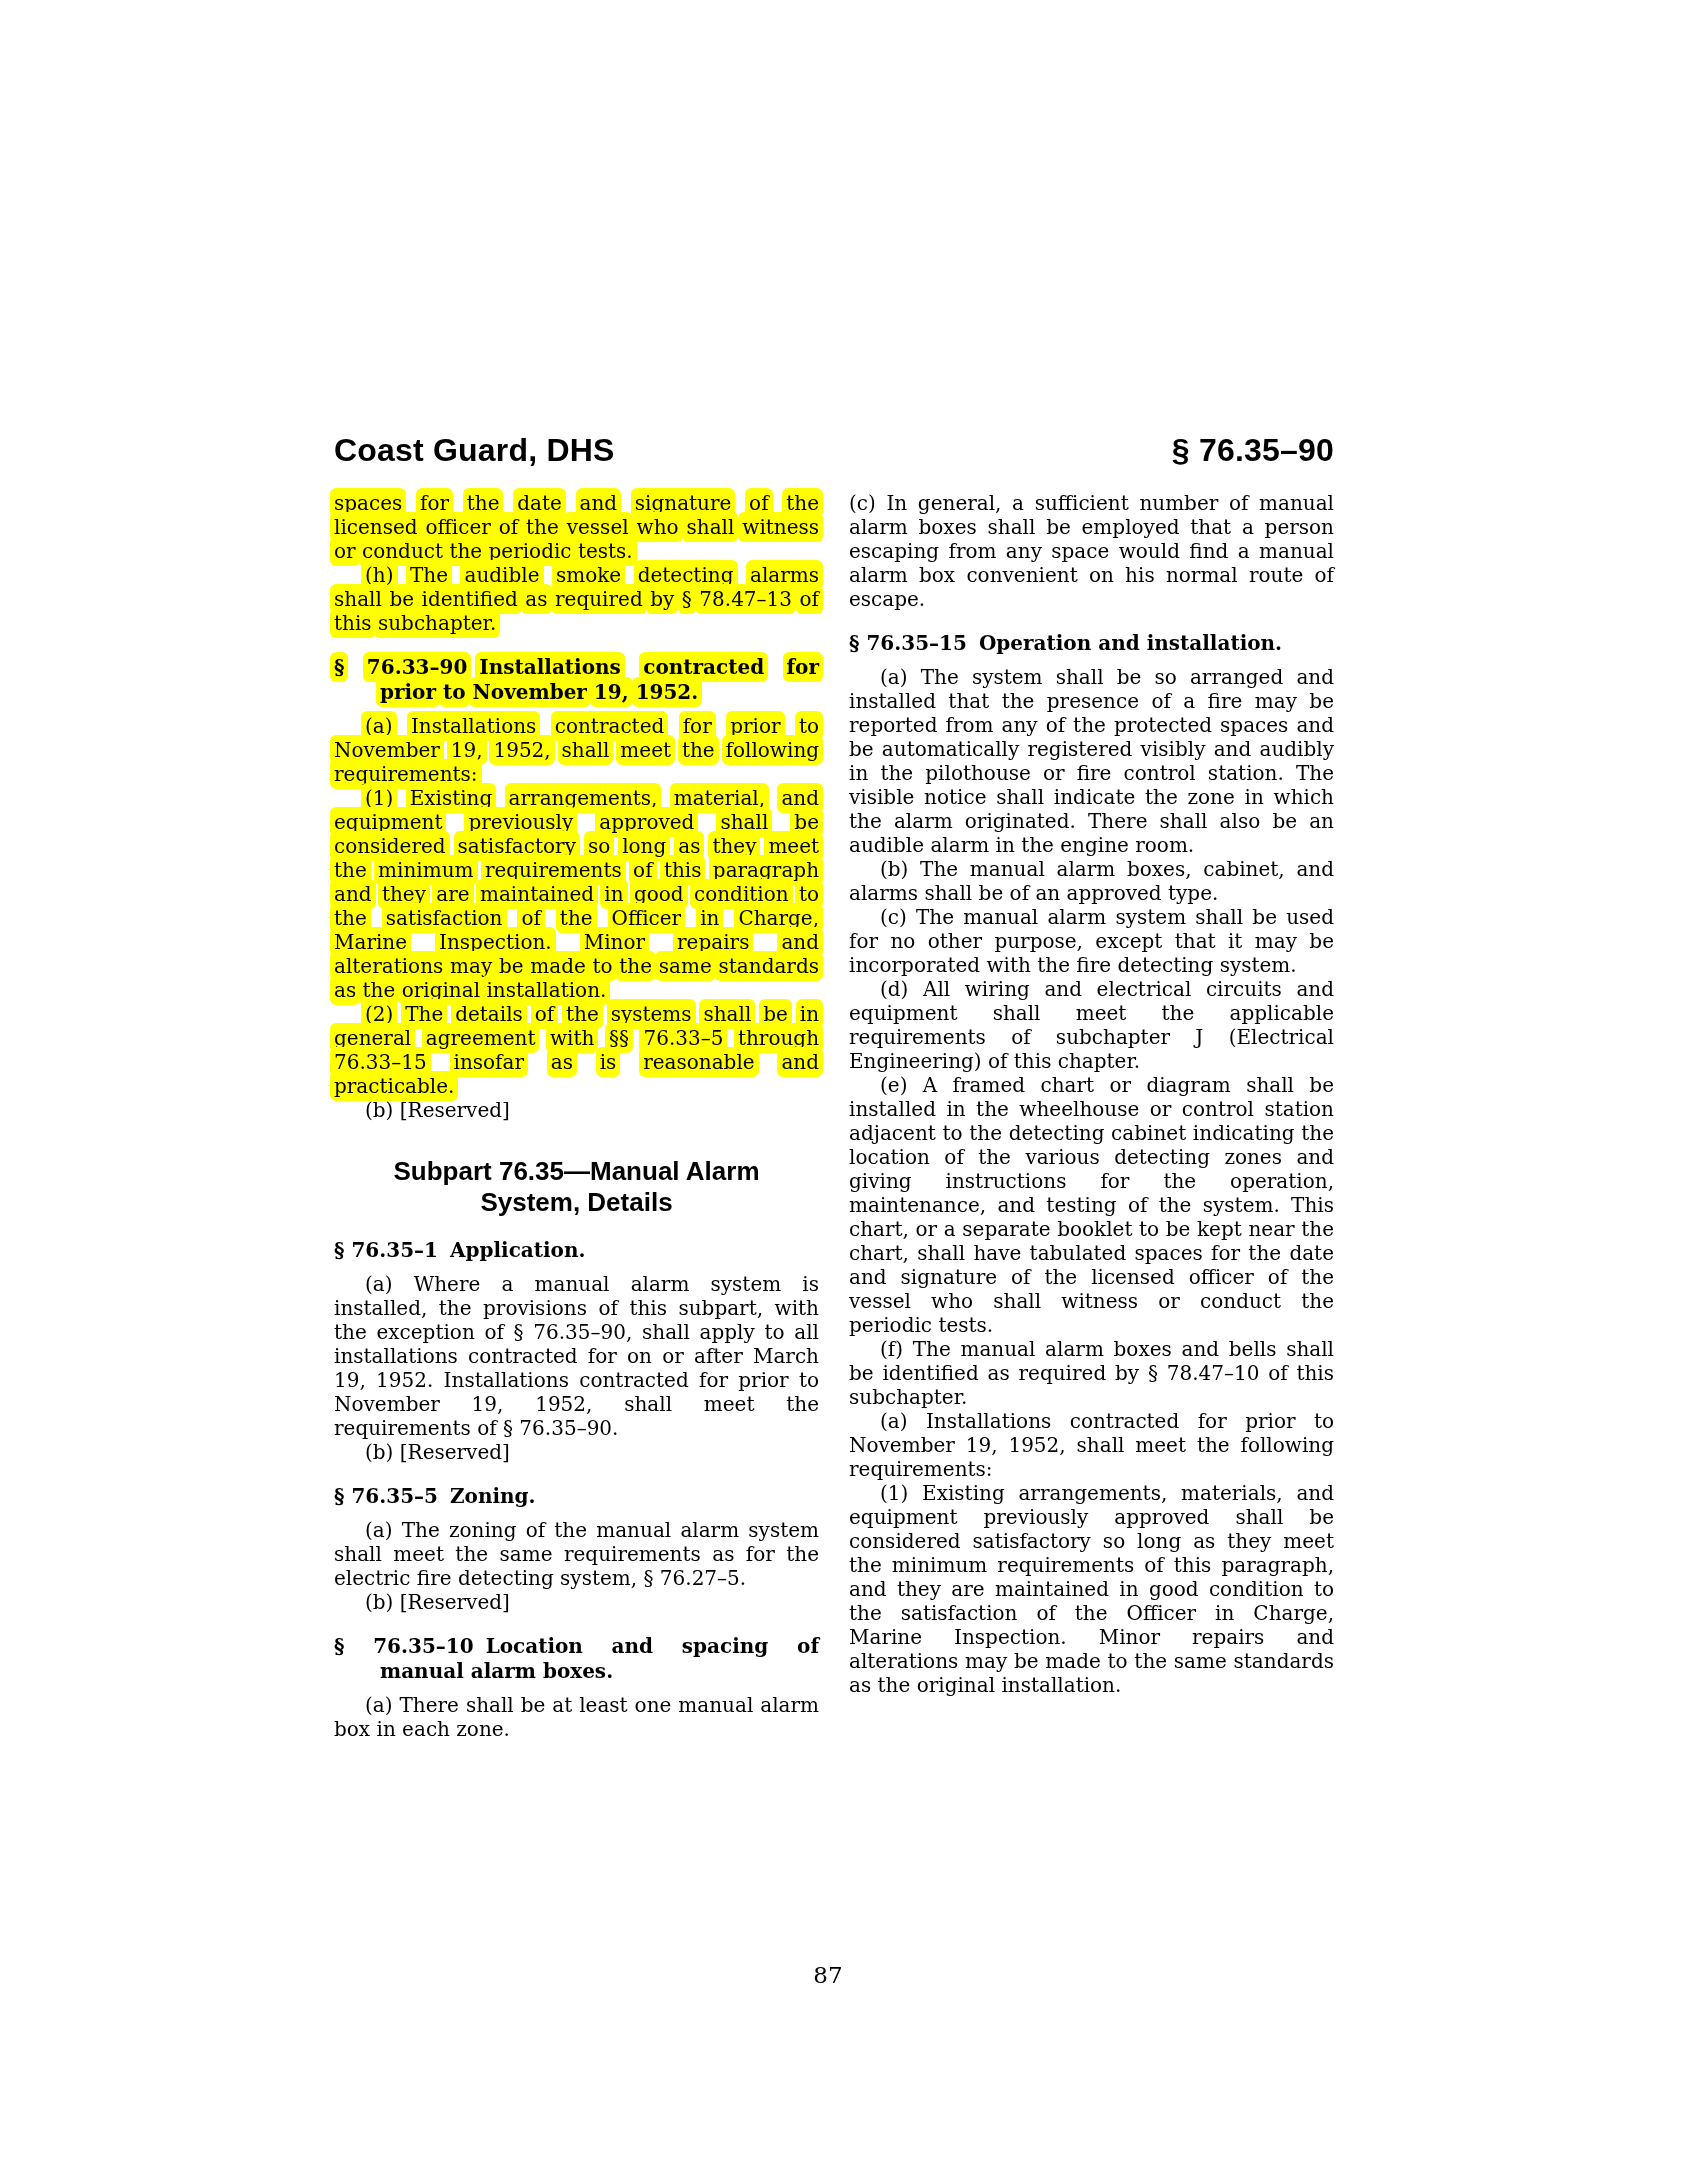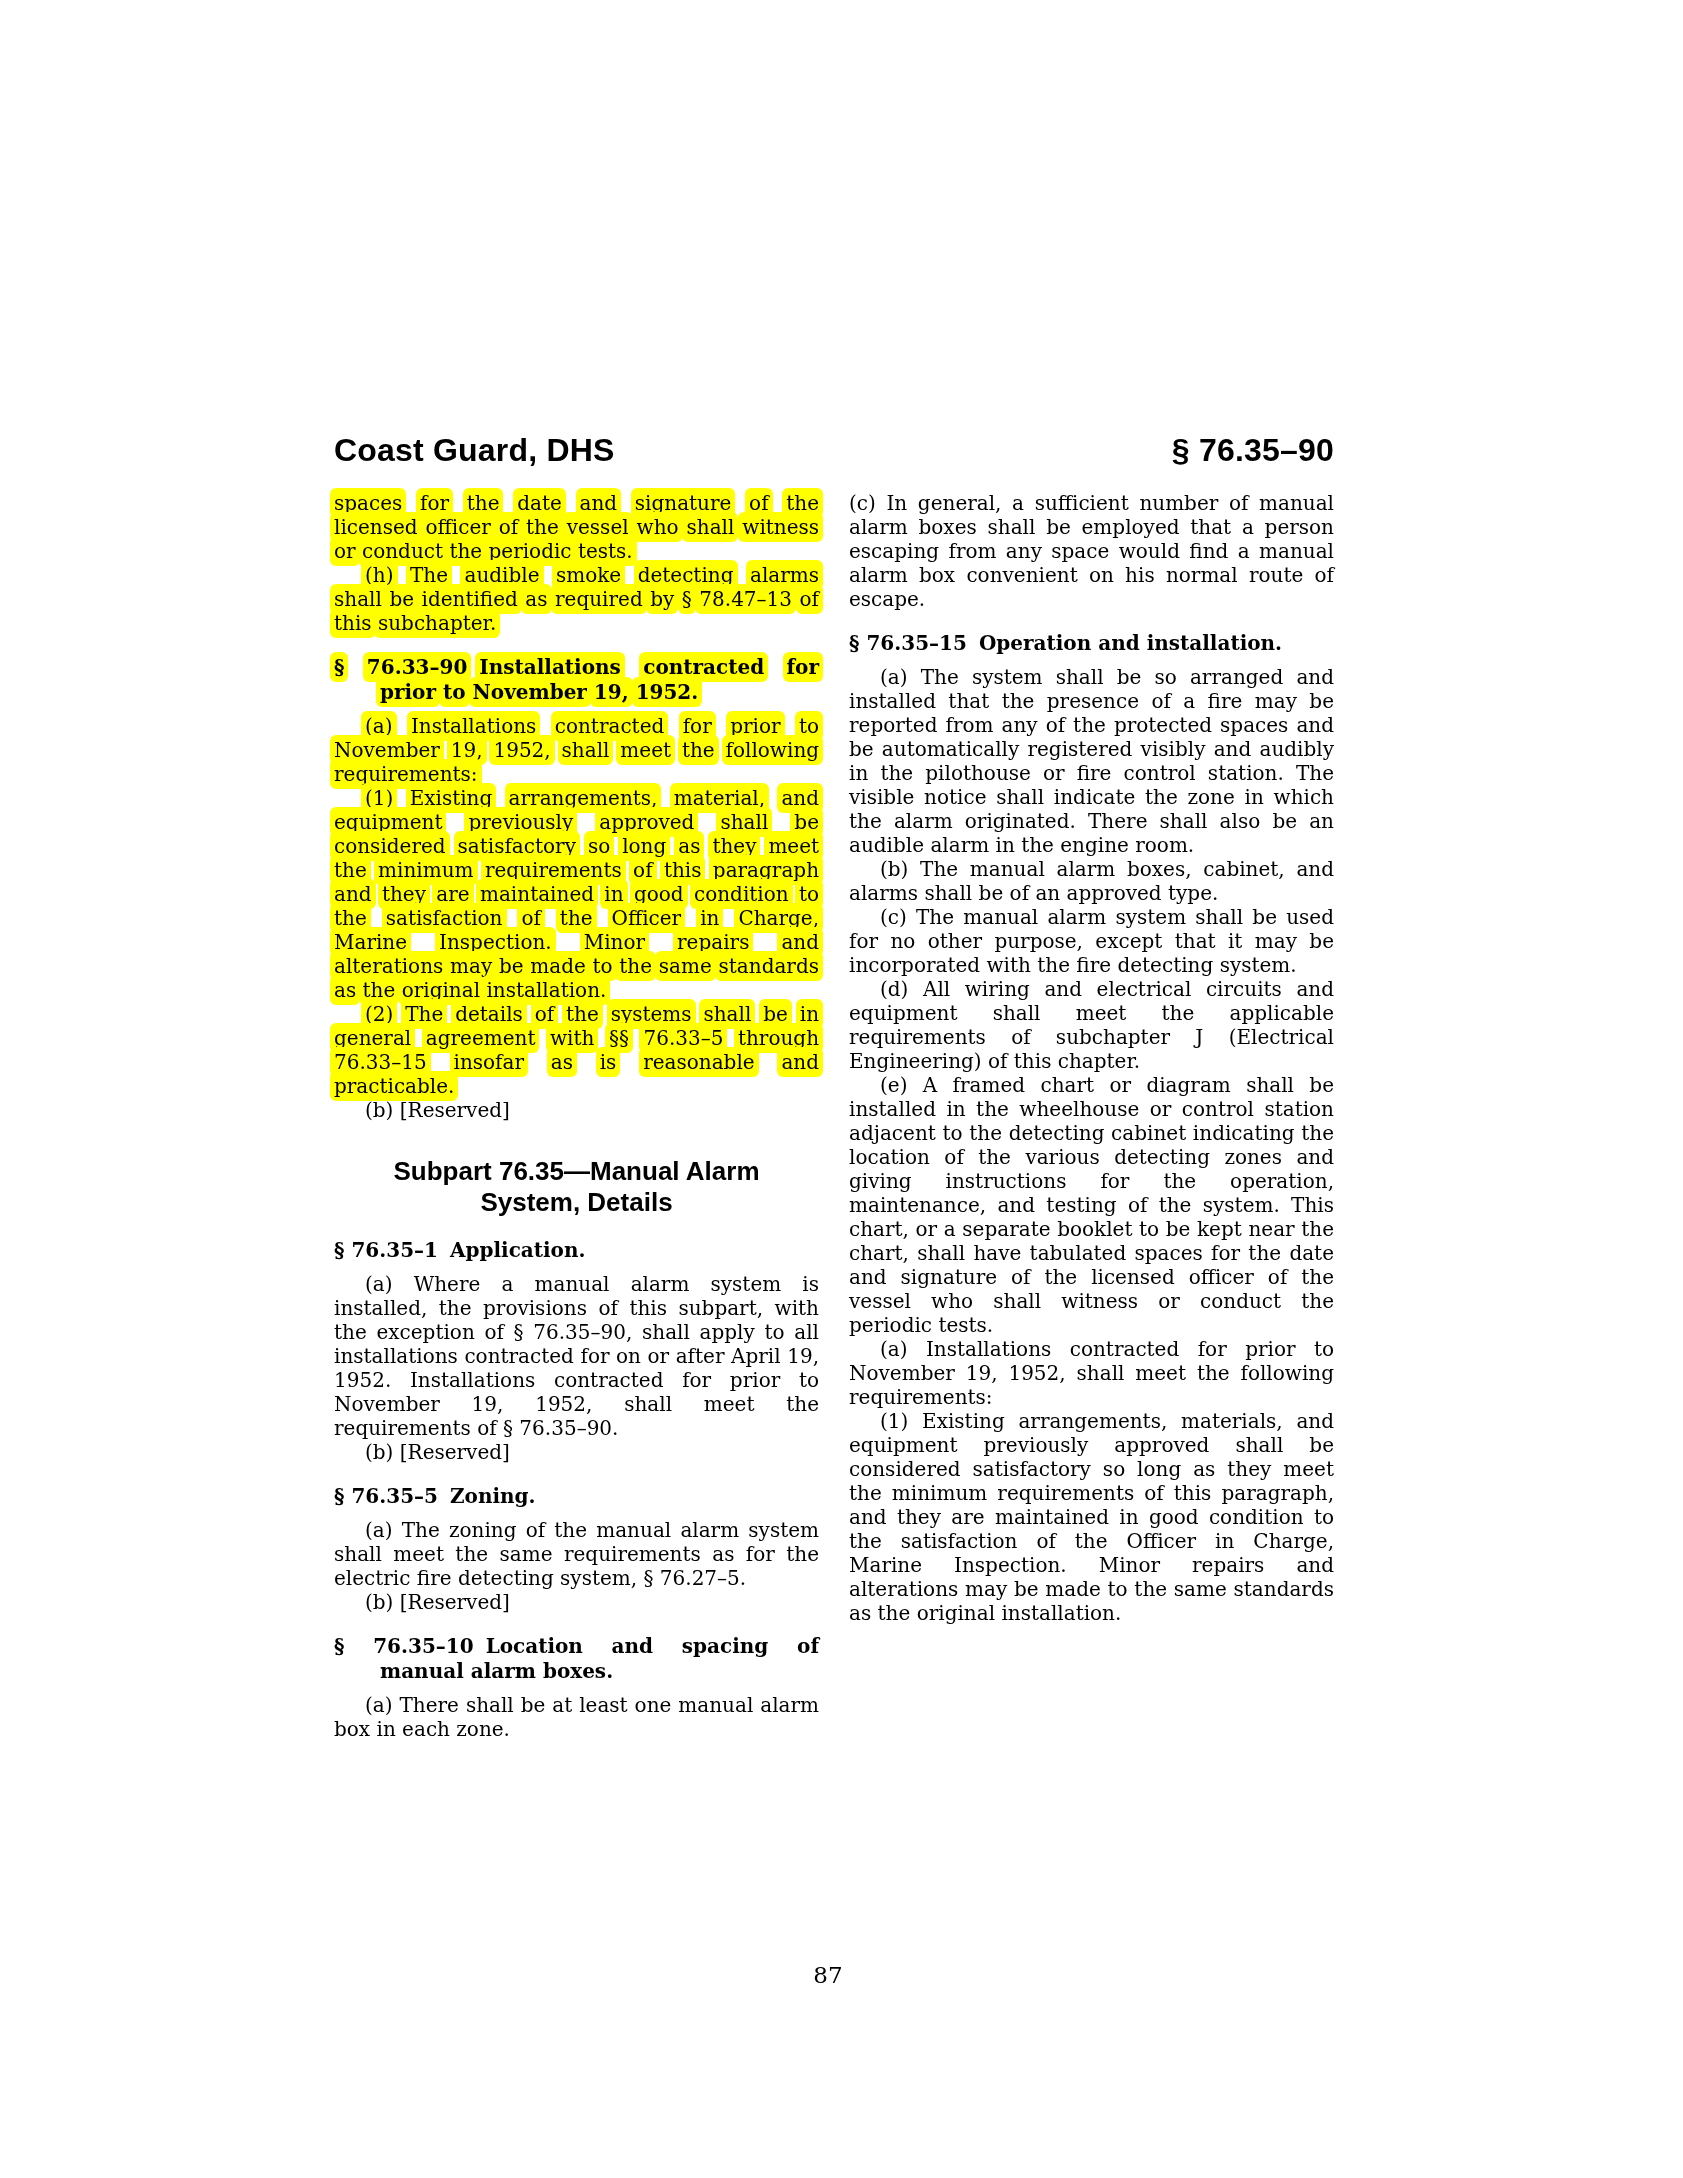--- a/index.html
+++ b/index.html
@@ -93,37 +93,38 @@
       <div class="col">
         <p class="cont" data-hlwords="true"><span class="hl">spaces</span> <span class="hl">for</span> <span class="hl">the</span> <span class="hl">date</span> <span class="hl">and</span> <span class="hl">signature</span> <span class="hl">of</span> <span class="hl">the</span> <span class="hl">licensed</span> <span class="hl">officer</span> <span class="hl">of</span> <span class="hl">the</span> <span class="hl">vessel</span> <span class="hl">who</span> <span class="hl">shall</span> <span class="hl">witness</span> <span class="hl">or</span> <span class="hl">conduct</span> <span class="hl">the</span> <span class="hl">periodic</span> <span class="hl">tests.</span></p>
         <p data-hlwords="true"><span class="hl">(h)</span> <span class="hl">The</span> <span class="hl">audible</span> <span class="hl">smoke</span> <span class="hl">detecting</span> <span class="hl">alarms</span> <span class="hl">shall</span> <span class="hl">be</span> <span class="hl">identified</span> <span class="hl">as</span> <span class="hl">required</span> <span class="hl">by</span> <span class="hl">§</span> <span class="hl">78.47–13</span> <span class="hl">of</span> <span class="hl">this</span> <span class="hl">subchapter.</span></p>
         <h3 class="sec"><span data-hlwords="true"><span class="hl">§</span> <span class="hl">76.33–90</span></span><span class="gap"></span><span data-hlwords="true"><span class="hl">Installations</span> <span class="hl">contracted</span> <span class="hl">for</span> <span class="hl">prior</span> <span class="hl">to</span> <span class="hl">November</span> <span class="hl">19,</span> <span class="hl">1952.</span></span></h3>
         <p data-hlwords="true"><span class="hl">(a)</span> <span class="hl">Installations</span> <span class="hl">contracted</span> <span class="hl">for</span> <span class="hl">prior</span> <span class="hl">to</span> <span class="hl">November</span> <span class="hl">19,</span> <span class="hl">1952,</span> <span class="hl">shall</span> <span class="hl">meet</span> <span class="hl">the</span> <span class="hl">following</span> <span class="hl">requirements:</span></p>
         <p data-hlwords="true"><span class="hl">(1)</span> <span class="hl">Existing</span> <span class="hl">arrangements,</span> <span class="hl">material,</span> <span class="hl">and</span> <span class="hl">equipment</span> <span class="hl">previously</span> <span class="hl">approved</span> <span class="hl">shall</span> <span class="hl">be</span> <span class="hl">considered</span> <span class="hl">satisfactory</span> <span class="hl">so</span> <span class="hl">long</span> <span class="hl">as</span> <span class="hl">they</span> <span class="hl">meet</span> <span class="hl">the</span> <span class="hl">minimum</span> <span class="hl">requirements</span> <span class="hl">of</span> <span class="hl">this</span> <span class="hl">paragraph</span> <span class="hl">and</span> <span class="hl">they</span> <span class="hl">are</span> <span class="hl">maintained</span> <span class="hl">in</span> <span class="hl">good</span> <span class="hl">condition</span> <span class="hl">to</span> <span class="hl">the</span> <span class="hl">satisfaction</span> <span class="hl">of</span> <span class="hl">the</span> <span class="hl">Officer</span> <span class="hl">in</span> <span class="hl">Charge,</span> <span class="hl">Marine</span> <span class="hl">Inspection.</span> <span class="hl">Minor</span> <span class="hl">repairs</span> <span class="hl">and</span> <span class="hl">alterations</span> <span class="hl">may</span> <span class="hl">be</span> <span class="hl">made</span> <span class="hl">to</span> <span class="hl">the</span> <span class="hl">same</span> <span class="hl">standards</span> <span class="hl">as</span> <span class="hl">the</span> <span class="hl">original</span> <span class="hl">installation.</span></p>
         <p data-hlwords="true"><span class="hl">(2)</span> <span class="hl">The</span> <span class="hl">details</span> <span class="hl">of</span> <span class="hl">the</span> <span class="hl">systems</span> <span class="hl">shall</span> <span class="hl">be</span> <span class="hl">in</span> <span class="hl">general</span> <span class="hl">agreement</span> <span class="hl">with</span> <span class="hl">§§</span> <span class="hl">76.33–5</span> <span class="hl">through</span> <span class="hl">76.33–15</span> <span class="hl">insofar</span> <span class="hl">as</span> <span class="hl">is</span> <span class="hl">reasonable</span> <span class="hl">and</span> <span class="hl">practicable.</span></p>
         <p>(b) [Reserved]</p>
         <h2 class="subpart">Subpart 76.35—Manual Alarm System, Details</h2>
         <h3 class="sec"><span>§ 76.35–1</span><span class="gap"></span><span>Application.</span></h3>
-        <p>(a) Where a manual alarm system is installed, the provisions of this subpart, with the exception of § 76.35–90, shall apply to all installations contracted for on or after April 19, 1952. Installations contracted for prior to November 19, 1952, shall meet the requirements of § 76.35–90.</p>
+        <p>(a) Where a manual alarm system is installed, the provisions of this subpart, with the exception of § 76.35–90, shall apply to all installations contracted for on or after March 19, 1952. Installations contracted for prior to November 19, 1952, shall meet the requirements of § 76.35–90.</p>
         <p>(b) [Reserved]</p>
         <h3 class="sec"><span>§ 76.35–5</span><span class="gap"></span><span>Zoning.</span></h3>
         <p>(a) The zoning of the manual alarm system shall meet the same requirements as for the electric fire detecting system, § 76.27–5.</p>
         <p>(b) [Reserved]</p>
         <h3 class="sec"><span>§ 76.35–10</span><span class="gap"></span><span>Location and spacing of manual alarm boxes.</span></h3>
         <p>(a) There shall be at least one manual alarm box in each zone.</p>
       </div>
 
       <div class="col">
         <p class="cont">(c) In general, a sufficient number of manual alarm boxes shall be employed that a person escaping from any space would find a manual alarm box convenient on his normal route of escape.</p>
         <h3 class="sec"><span>§ 76.35–15</span><span class="gap"></span><span>Operation and installation.</span></h3>
         <p>(a) The system shall be so arranged and installed that the presence of a fire may be reported from any of the protected spaces and be automatically registered visibly and audibly in the pilothouse or fire control station. The visible notice shall indicate the zone in which the alarm originated. There shall also be an audible alarm in the engine room.</p>
         <p>(b) The manual alarm boxes, cabinet, and alarms shall be of an approved type.</p>
         <p>(c) The manual alarm system shall be used for no other purpose, except that it may be incorporated with the fire detecting system.</p>
         <p>(d) All wiring and electrical circuits and equipment shall meet the applicable requirements of subchapter J (Electrical Engineering) of this chapter.</p>
         <p>(e) A framed chart or diagram shall be installed in the wheelhouse or control station adjacent to the detecting cabinet indicating the location of the various detecting zones and giving instructions for the operation, maintenance, and testing of the system. This chart, or a separate booklet to be kept near the chart, shall have tabulated spaces for the date and signature of the licensed officer of the vessel who shall witness or conduct the periodic tests.</p>
+        <p>(f) The manual alarm boxes and bells shall be identified as required by § 78.47–10 of this subchapter.</p>
         <p>(a) Installations contracted for prior to November 19, 1952, shall meet the following requirements:</p>
         <p>(1) Existing arrangements, materials, and equipment previously approved shall be considered satisfactory so long as they meet the minimum requirements of this paragraph, and they are maintained in good condition to the satisfaction of the Officer in Charge, Marine Inspection. Minor repairs and alterations may be made to the same standards as the original installation.</p>
       </div>
 
     </div>
   </div>
 
   <div class="pageno">87</div>
 </div>
 

